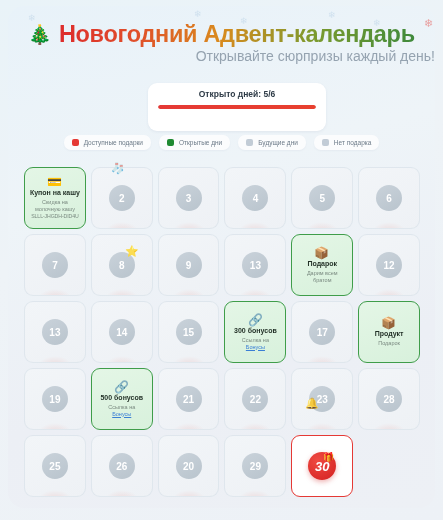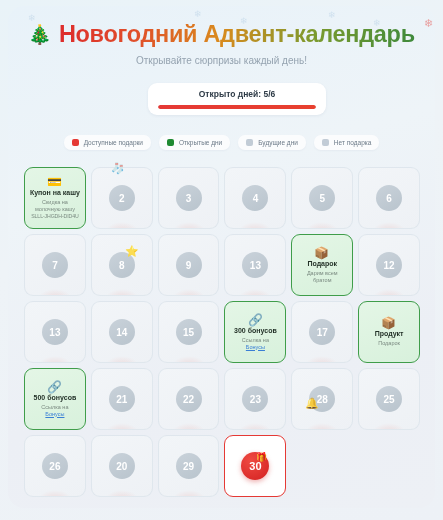--- a/index.html
+++ b/index.html
@@ -71,32 +71,32 @@
     font-weight: bold;
     letter-spacing: -0.3px;
     background: linear-gradient(90deg, #dd2c2c 0%, #e0502a 22%, #d98a1e 45%, #7a9a2e 72%, #3f8a3c 100%);
     -webkit-background-clip: text;
     background-clip: text;
     color: transparent;
     -webkit-text-fill-color: transparent;
     white-space: nowrap;
   }
   .subtitle {
-    margin-top: 7px;
-    font-size: 10px;
+    font-size: 14px;
     color: #95a3b0;
+    text-align: right;
   }
 
   
   .progress-panel {
     position: absolute;
     left: 140px;
     top: 77px;
     width: 178px;
-    height: 32px;
+    height: 48px;
     background: #ffffff;
     border-radius: 9px;
     box-shadow: 0 1px 3px rgba(60,80,110,0.08);
     box-sizing: border-box;
     padding: 6px 10px 0 10px;
   }
   .progress-label {
     font-size: 8.5px;
     color: #2d3a46;
     text-align: center;
@@ -246,23 +246,24 @@
     width: 28px;
     height: 28px;
     border-radius: 50%;
     background: radial-gradient(circle at 35% 30%, #ef4a42, #d32020);
     display: flex;
     align-items: center;
     justify-content: center;
     box-shadow: 0 2px 5px rgba(210,40,40,0.35);
   }
   .avail-num {
-    font-size: 11px;
+    font-size: 13px;
     font-weight: bold;
     color: #ffffff;
+    font-style: italic;
   }
   .avail-icon {
     position: absolute;
     top: 1px;
     right: 2px;
     font-size: 9px;
     line-height: 1;
   }
 
   
@@ -384,20 +385,23 @@
           <div class="cell-link">Бонусы</div>
         </div>
         <div class="cell locked">
           <div class="day-bubble">17</div>
         </div>
         <div class="cell opened">
           <div class="gift-emoji">📦</div>
           <div class="cell-title">Продукт</div>
           <div class="cell-sub" style="white-space: pre-line;">Подарок</div>
         </div>
+        <div class="cell locked">
+          <div class="day-bubble">19</div>
+        </div>
         <div class="cell opened">
           <div class="gift-emoji">🔗</div>
           <div class="cell-title">500 бонусов</div>
           <div class="cell-sub" style="white-space: pre-line;">Ссылка на</div>
           <div class="cell-link">Бонусы</div>
         </div>
         <div class="cell locked">
           <div class="day-bubble">21</div>
         </div>
         <div class="cell locked">

